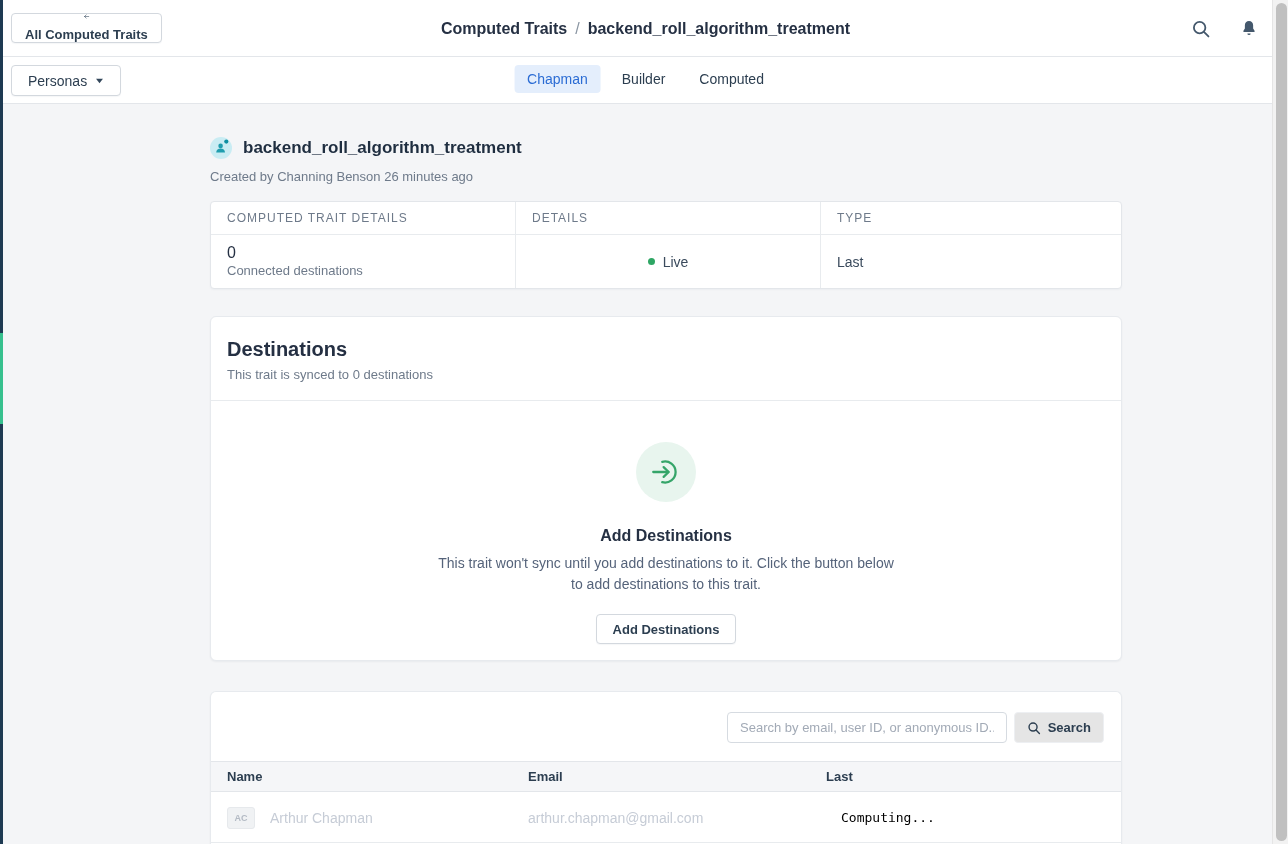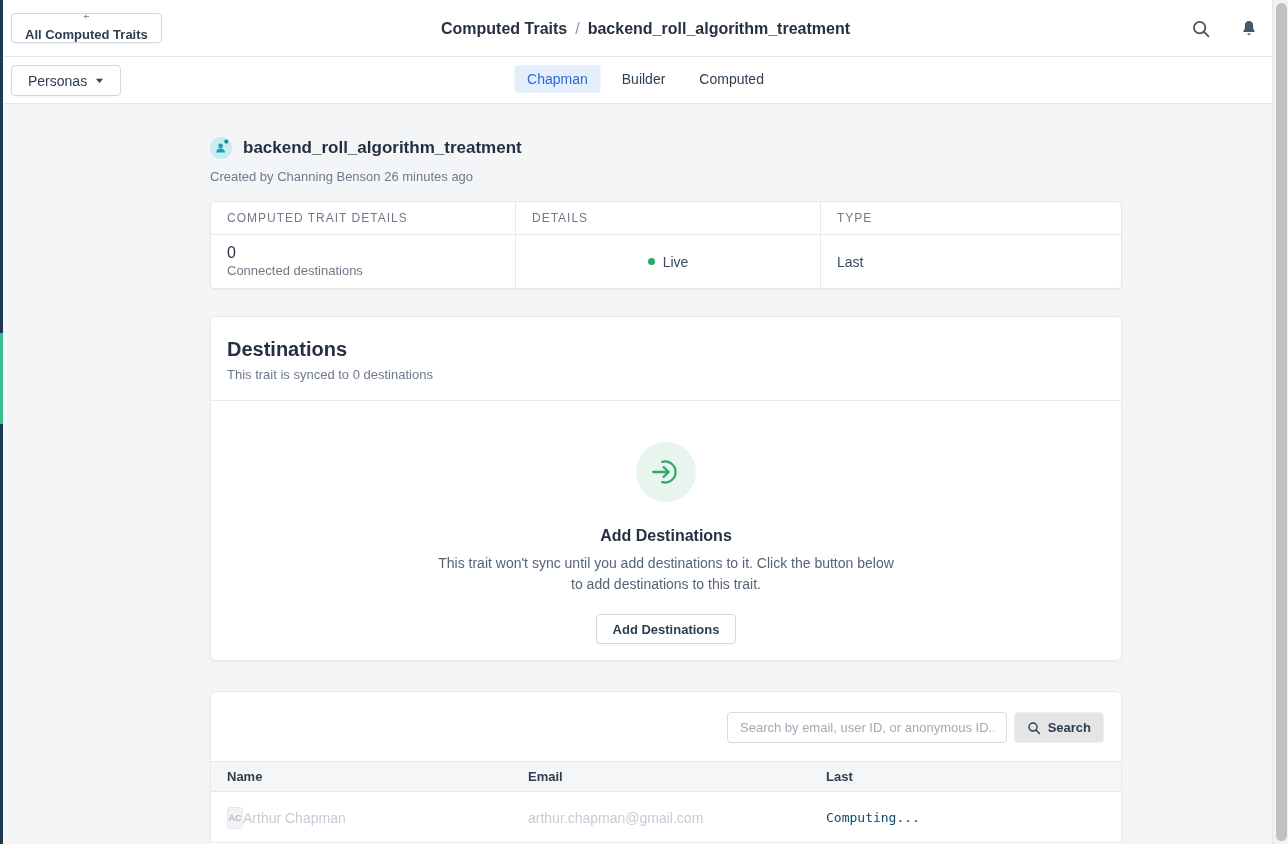--- a/index.html
+++ b/index.html
@@ -65,23 +65,23 @@
   .explorer-search-input::placeholder { color:#a2aab6; }
   .search-btn { position:absolute; right:17px; top:20px; height:31px; padding:0 12px; background:#e5e5e5; border:1px solid #edeff2; box-shadow:none; gap:7px; font-size:13px; }
 
   .ex-table { position:absolute; left:0; right:0; top:69px; }
   .ex-row { display:grid; grid-template-columns:301px 298px 1fr; }
   .ex-head { background:#f5f6f8; border-top:1px solid #e3e6ea; border-bottom:1px solid #e3e6ea; }
   .ex-cell { padding:0 16px; display:flex; align-items:center; }
   .ex-head .ex-cell { height:29px; font-size:13px; font-weight:600; color:#2c3e50; }
   .ex-body .ex-row { height:51px; border-bottom:1px solid #e8ebee; background:#ffffff; }
   .ex-body .ex-cell { height:51px; }
-  .avatar-chip { width:16px; height:22px; border-radius:3px; background:#f0f2f4; border:1px solid #e6e9ec; display:flex; align-items:center; justify-content:center; font-size:9px; font-weight:600; color:#b3bac4; flex:none; }
+  .avatar-chip { width:28px; height:22px; border-radius:3px; background:#f0f2f4; border:1px solid #e6e9ec; display:flex; align-items:center; justify-content:center; font-size:9px; font-weight:600; color:#b3bac4; margin-right:15px; flex:none; }
   .faded { color:#c6ccd6; font-size:14px; }
-  .mono-faded { color:#0c4a6e; font-size:13px; font-family:"DejaVu Sans Mono", monospace; }
+  .mono-faded { color:#000000; font-size:13px; font-family:"DejaVu Sans Mono", monospace;margin-left:15px; }
 
   
   .scrollbar { position:absolute; right:0; top:0; width:16px; height:844px; background:#f2f2f2; border-left:1px solid #e5e5e5; z-index:50; }
   .scroll-thumb { position:absolute; right:1px; top:3px; width:11px; height:838px; background:#c0c0c0; border-radius:6px; }
 </style>
 </head>
 <body>
 
 <div class="screen">
 

